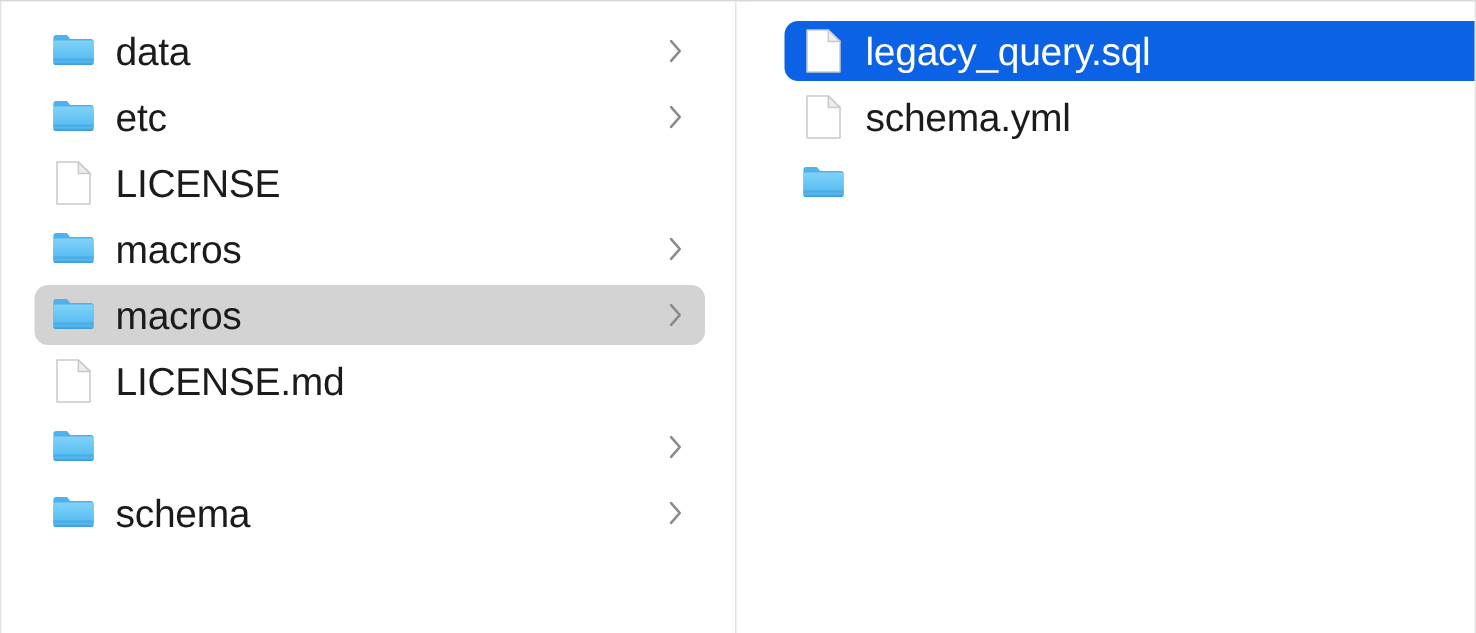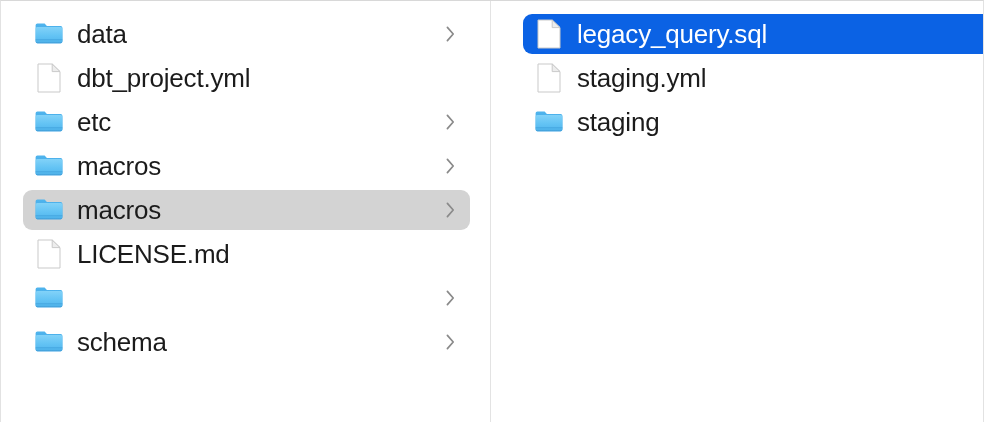--- a/index.html
+++ b/index.html
@@ -143,54 +143,54 @@
           <span class="label">data</span>
           <span class="chevron">
             <svg width="9" height="16" viewBox="0 0 9 16">
               <path d="M1.4 1.4L7.2 8l-5.8 6.6" fill="none" stroke="#8a8a8a" stroke-width="1.7" stroke-linecap="round" stroke-linejoin="round"></path>
             </svg>
           </span>
         </div>
         <div class="row">
           <div class="pill"></div>
           <span class="icon-wrap">
+            <svg class="icon" width="30" height="26" viewBox="0 0 30 26">
+              <defs>
+                <linearGradient id="fgBack" x1="0" y1="0" x2="0" y2="1">
+                  <stop offset="0" stop-color="#4FB4ED"></stop>
+                  <stop offset="1" stop-color="#3FA4E3"></stop>
+                </linearGradient>
+                <linearGradient id="fgFront" x1="0" y1="0" x2="0" y2="1">
+                  <stop offset="0" stop-color="#82D2F8"></stop>
+                  <stop offset="0.55" stop-color="#63C3F4"></stop>
+                  <stop offset="0.88" stop-color="#55B9EF"></stop>
+                  <stop offset="1" stop-color="#3F9BD6"></stop>
+                </linearGradient>
+              </defs>
+              <path d="M1.6 4.2a1.8 1.8 0 0 1 1.8-1.8h7.2l2.3 2.6h13.7a1.8 1.8 0 0 1 1.8 1.8v13.8a1.8 1.8 0 0 1-1.8 1.8H3.4a1.8 1.8 0 0 1-1.8-1.8z" fill="url(#fgBack)"></path>
+              <path d="M1.6 7.6a1.6 1.6 0 0 1 1.6-1.6h23.6a1.6 1.6 0 0 1 1.6 1.6v12.6a1.9 1.9 0 0 1-1.9 1.9H3.5a1.9 1.9 0 0 1-1.9-1.9z" fill="url(#fgFront)"></path>
+              <rect x="1.6" y="18.0" width="26.8" height="1.5" fill="#2F8FCD" opacity="0.35"></rect>
+            </svg>
+          </span>
+          <span class="label">etc</span>
+          <span class="chevron">
+            <svg width="9" height="16" viewBox="0 0 9 16">
+              <path d="M1.4 1.4L7.2 8l-5.8 6.6" fill="none" stroke="#8a8a8a" stroke-width="1.7" stroke-linecap="round" stroke-linejoin="round"></path>
+            </svg>
+          </span>
+        </div>
+        <div class="row">
+          <div class="pill"></div>
+          <span class="icon-wrap">
             <svg class="icon" width="24" height="30" viewBox="0 0 24 30">
               <path d="M1 1h14.2L23 8.6V29H1z" fill="#ffffff" stroke="#c9c9c9" stroke-width="1" stroke-linejoin="round"></path>
               <path d="M15.2 1L23 8.6h-7.8z" fill="#ededed" stroke="#c9c9c9" stroke-width="1" stroke-linejoin="round"></path>
             </svg>
           </span>
-          <span class="label">dbt_project.yml</span>
-        </div>
-        <div class="row">
-          <div class="pill"></div>
-          <span class="icon-wrap">
-            <svg class="icon" width="30" height="26" viewBox="0 0 30 26">
-              <defs>
-                <linearGradient id="fgBack" x1="0" y1="0" x2="0" y2="1">
-                  <stop offset="0" stop-color="#4FB4ED"></stop>
-                  <stop offset="1" stop-color="#3FA4E3"></stop>
-                </linearGradient>
-                <linearGradient id="fgFront" x1="0" y1="0" x2="0" y2="1">
-                  <stop offset="0" stop-color="#82D2F8"></stop>
-                  <stop offset="0.55" stop-color="#63C3F4"></stop>
-                  <stop offset="0.88" stop-color="#55B9EF"></stop>
-                  <stop offset="1" stop-color="#3F9BD6"></stop>
-                </linearGradient>
-              </defs>
-              <path d="M1.6 4.2a1.8 1.8 0 0 1 1.8-1.8h7.2l2.3 2.6h13.7a1.8 1.8 0 0 1 1.8 1.8v13.8a1.8 1.8 0 0 1-1.8 1.8H3.4a1.8 1.8 0 0 1-1.8-1.8z" fill="url(#fgBack)"></path>
-              <path d="M1.6 7.6a1.6 1.6 0 0 1 1.6-1.6h23.6a1.6 1.6 0 0 1 1.6 1.6v12.6a1.9 1.9 0 0 1-1.9 1.9H3.5a1.9 1.9 0 0 1-1.9-1.9z" fill="url(#fgFront)"></path>
-              <rect x="1.6" y="18.0" width="26.8" height="1.5" fill="#2F8FCD" opacity="0.35"></rect>
-            </svg>
-          </span>
-          <span class="label">etc</span>
-          <span class="chevron">
-            <svg width="9" height="16" viewBox="0 0 9 16">
-              <path d="M1.4 1.4L7.2 8l-5.8 6.6" fill="none" stroke="#8a8a8a" stroke-width="1.7" stroke-linecap="round" stroke-linejoin="round"></path>
-            </svg>
-          </span>
+          <span class="label">LICENSE</span>
         </div>
         <div class="row">
           <div class="pill"></div>
           <span class="icon-wrap">
             <svg class="icon" width="30" height="26" viewBox="0 0 30 26">
               <defs>
                 <linearGradient id="fgBack" x1="0" y1="0" x2="0" y2="1">
                   <stop offset="0" stop-color="#4FB4ED"></stop>
                   <stop offset="1" stop-color="#3FA4E3"></stop>
                 </linearGradient>
@@ -322,44 +322,43 @@
           <span class="label">legacy_query.sql</span>
         </div>
         <div class="row">
           <div class="pill"></div>
           <span class="icon-wrap">
             <svg class="icon" width="24" height="30" viewBox="0 0 24 30">
               <path d="M1 1h14.2L23 8.6V29H1z" fill="#ffffff" stroke="#c9c9c9" stroke-width="1" stroke-linejoin="round"></path>
               <path d="M15.2 1L23 8.6h-7.8z" fill="#ededed" stroke="#c9c9c9" stroke-width="1" stroke-linejoin="round"></path>
             </svg>
           </span>
-          <span class="label">staging.yml</span>
-        </div>
-        <div class="row">
-          <div class="pill"></div>
-          <span class="icon-wrap">
-            <svg class="icon" width="30" height="26" viewBox="0 0 30 26">
-              <defs>
-                <linearGradient id="fgBack" x1="0" y1="0" x2="0" y2="1">
-                  <stop offset="0" stop-color="#4FB4ED"></stop>
-                  <stop offset="1" stop-color="#3FA4E3"></stop>
-                </linearGradient>
-                <linearGradient id="fgFront" x1="0" y1="0" x2="0" y2="1">
-                  <stop offset="0" stop-color="#82D2F8"></stop>
-                  <stop offset="0.55" stop-color="#63C3F4"></stop>
-                  <stop offset="0.88" stop-color="#55B9EF"></stop>
-                  <stop offset="1" stop-color="#3F9BD6"></stop>
-                </linearGradient>
-              </defs>
-              <path d="M1.6 4.2a1.8 1.8 0 0 1 1.8-1.8h7.2l2.3 2.6h13.7a1.8 1.8 0 0 1 1.8 1.8v13.8a1.8 1.8 0 0 1-1.8 1.8H3.4a1.8 1.8 0 0 1-1.8-1.8z" fill="url(#fgBack)"></path>
-              <path d="M1.6 7.6a1.6 1.6 0 0 1 1.6-1.6h23.6a1.6 1.6 0 0 1 1.6 1.6v12.6a1.9 1.9 0 0 1-1.9 1.9H3.5a1.9 1.9 0 0 1-1.9-1.9z" fill="url(#fgFront)"></path>
-              <rect x="1.6" y="18.0" width="26.8" height="1.5" fill="#2F8FCD" opacity="0.35"></rect>
-            </svg>
-          </span>
-          <span class="label">staging</span>
+          <span class="label">schema.yml</span>
+        </div>
+        <div class="row">
+          <div class="pill"></div>
+          <span class="icon-wrap">
+            <svg class="icon" width="30" height="26" viewBox="0 0 30 26">
+              <defs>
+                <linearGradient id="fgBack" x1="0" y1="0" x2="0" y2="1">
+                  <stop offset="0" stop-color="#4FB4ED"></stop>
+                  <stop offset="1" stop-color="#3FA4E3"></stop>
+                </linearGradient>
+                <linearGradient id="fgFront" x1="0" y1="0" x2="0" y2="1">
+                  <stop offset="0" stop-color="#82D2F8"></stop>
+                  <stop offset="0.55" stop-color="#63C3F4"></stop>
+                  <stop offset="0.88" stop-color="#55B9EF"></stop>
+                  <stop offset="1" stop-color="#3F9BD6"></stop>
+                </linearGradient>
+              </defs>
+              <path d="M1.6 4.2a1.8 1.8 0 0 1 1.8-1.8h7.2l2.3 2.6h13.7a1.8 1.8 0 0 1 1.8 1.8v13.8a1.8 1.8 0 0 1-1.8 1.8H3.4a1.8 1.8 0 0 1-1.8-1.8z" fill="url(#fgBack)"></path>
+              <path d="M1.6 7.6a1.6 1.6 0 0 1 1.6-1.6h23.6a1.6 1.6 0 0 1 1.6 1.6v12.6a1.9 1.9 0 0 1-1.9 1.9H3.5a1.9 1.9 0 0 1-1.9-1.9z" fill="url(#fgFront)"></path>
+              <rect x="1.6" y="18.0" width="26.8" height="1.5" fill="#2F8FCD" opacity="0.35"></rect>
+            </svg>
+          </span>
           <span class="chevron">
             <svg width="9" height="16" viewBox="0 0 9 16">
               <path d="M1.4 1.4L7.2 8l-5.8 6.6" fill="none" stroke="#8a8a8a" stroke-width="1.7" stroke-linecap="round" stroke-linejoin="round"></path>
             </svg>
           </span>
         </div>
       </div>
   </div>
 
 </div>

